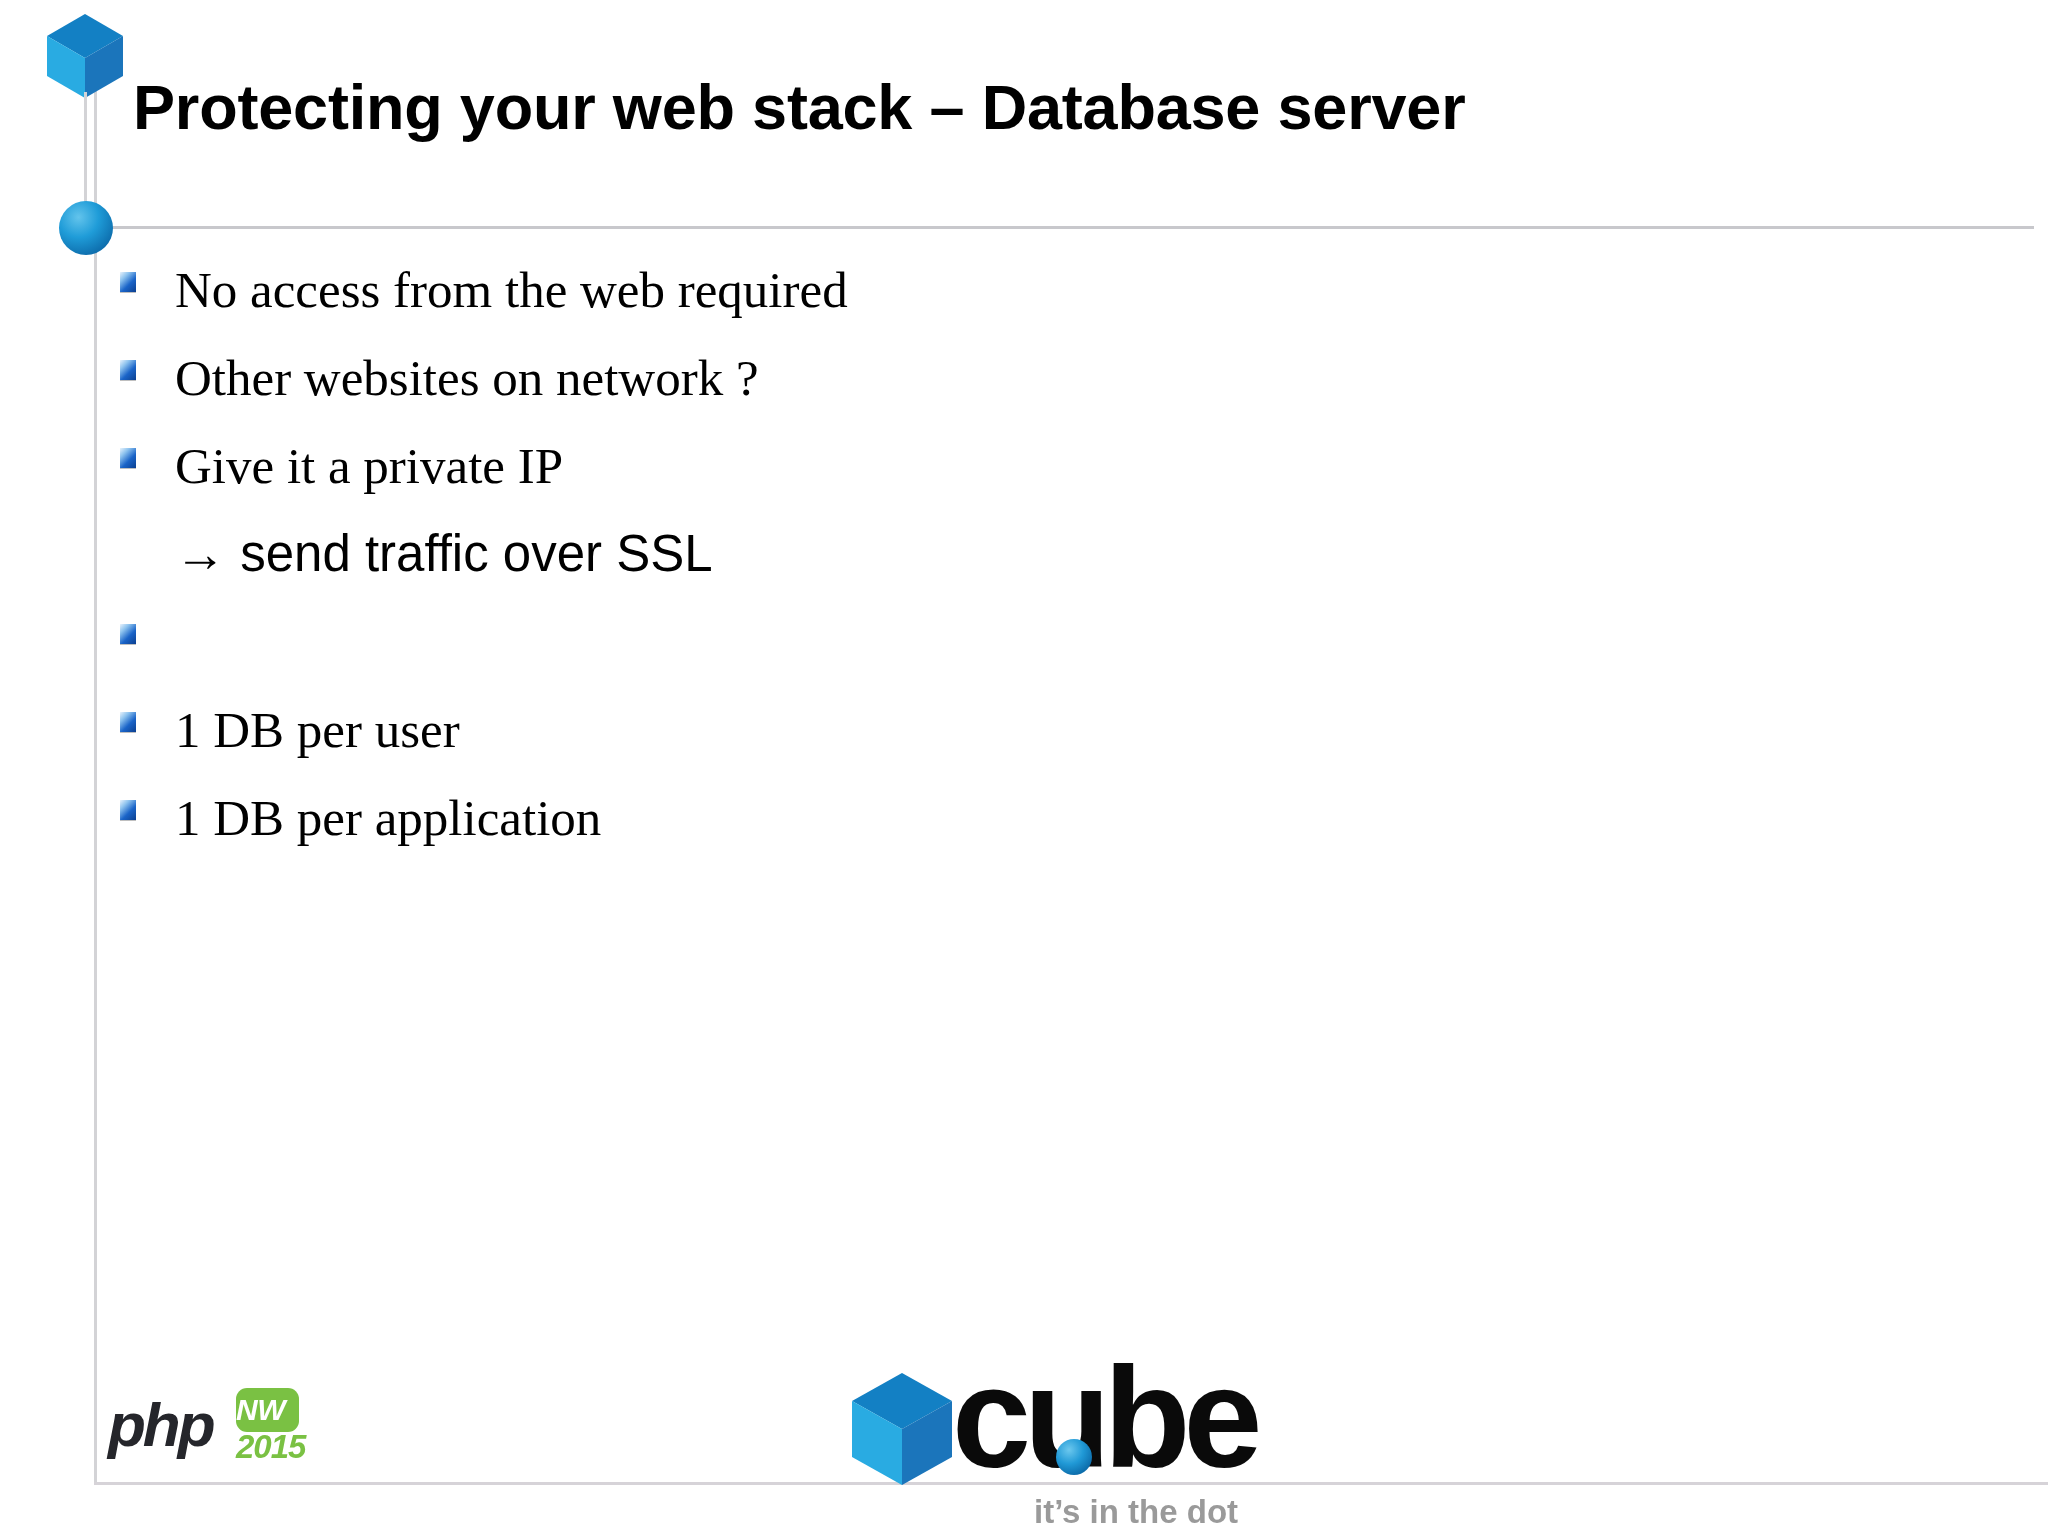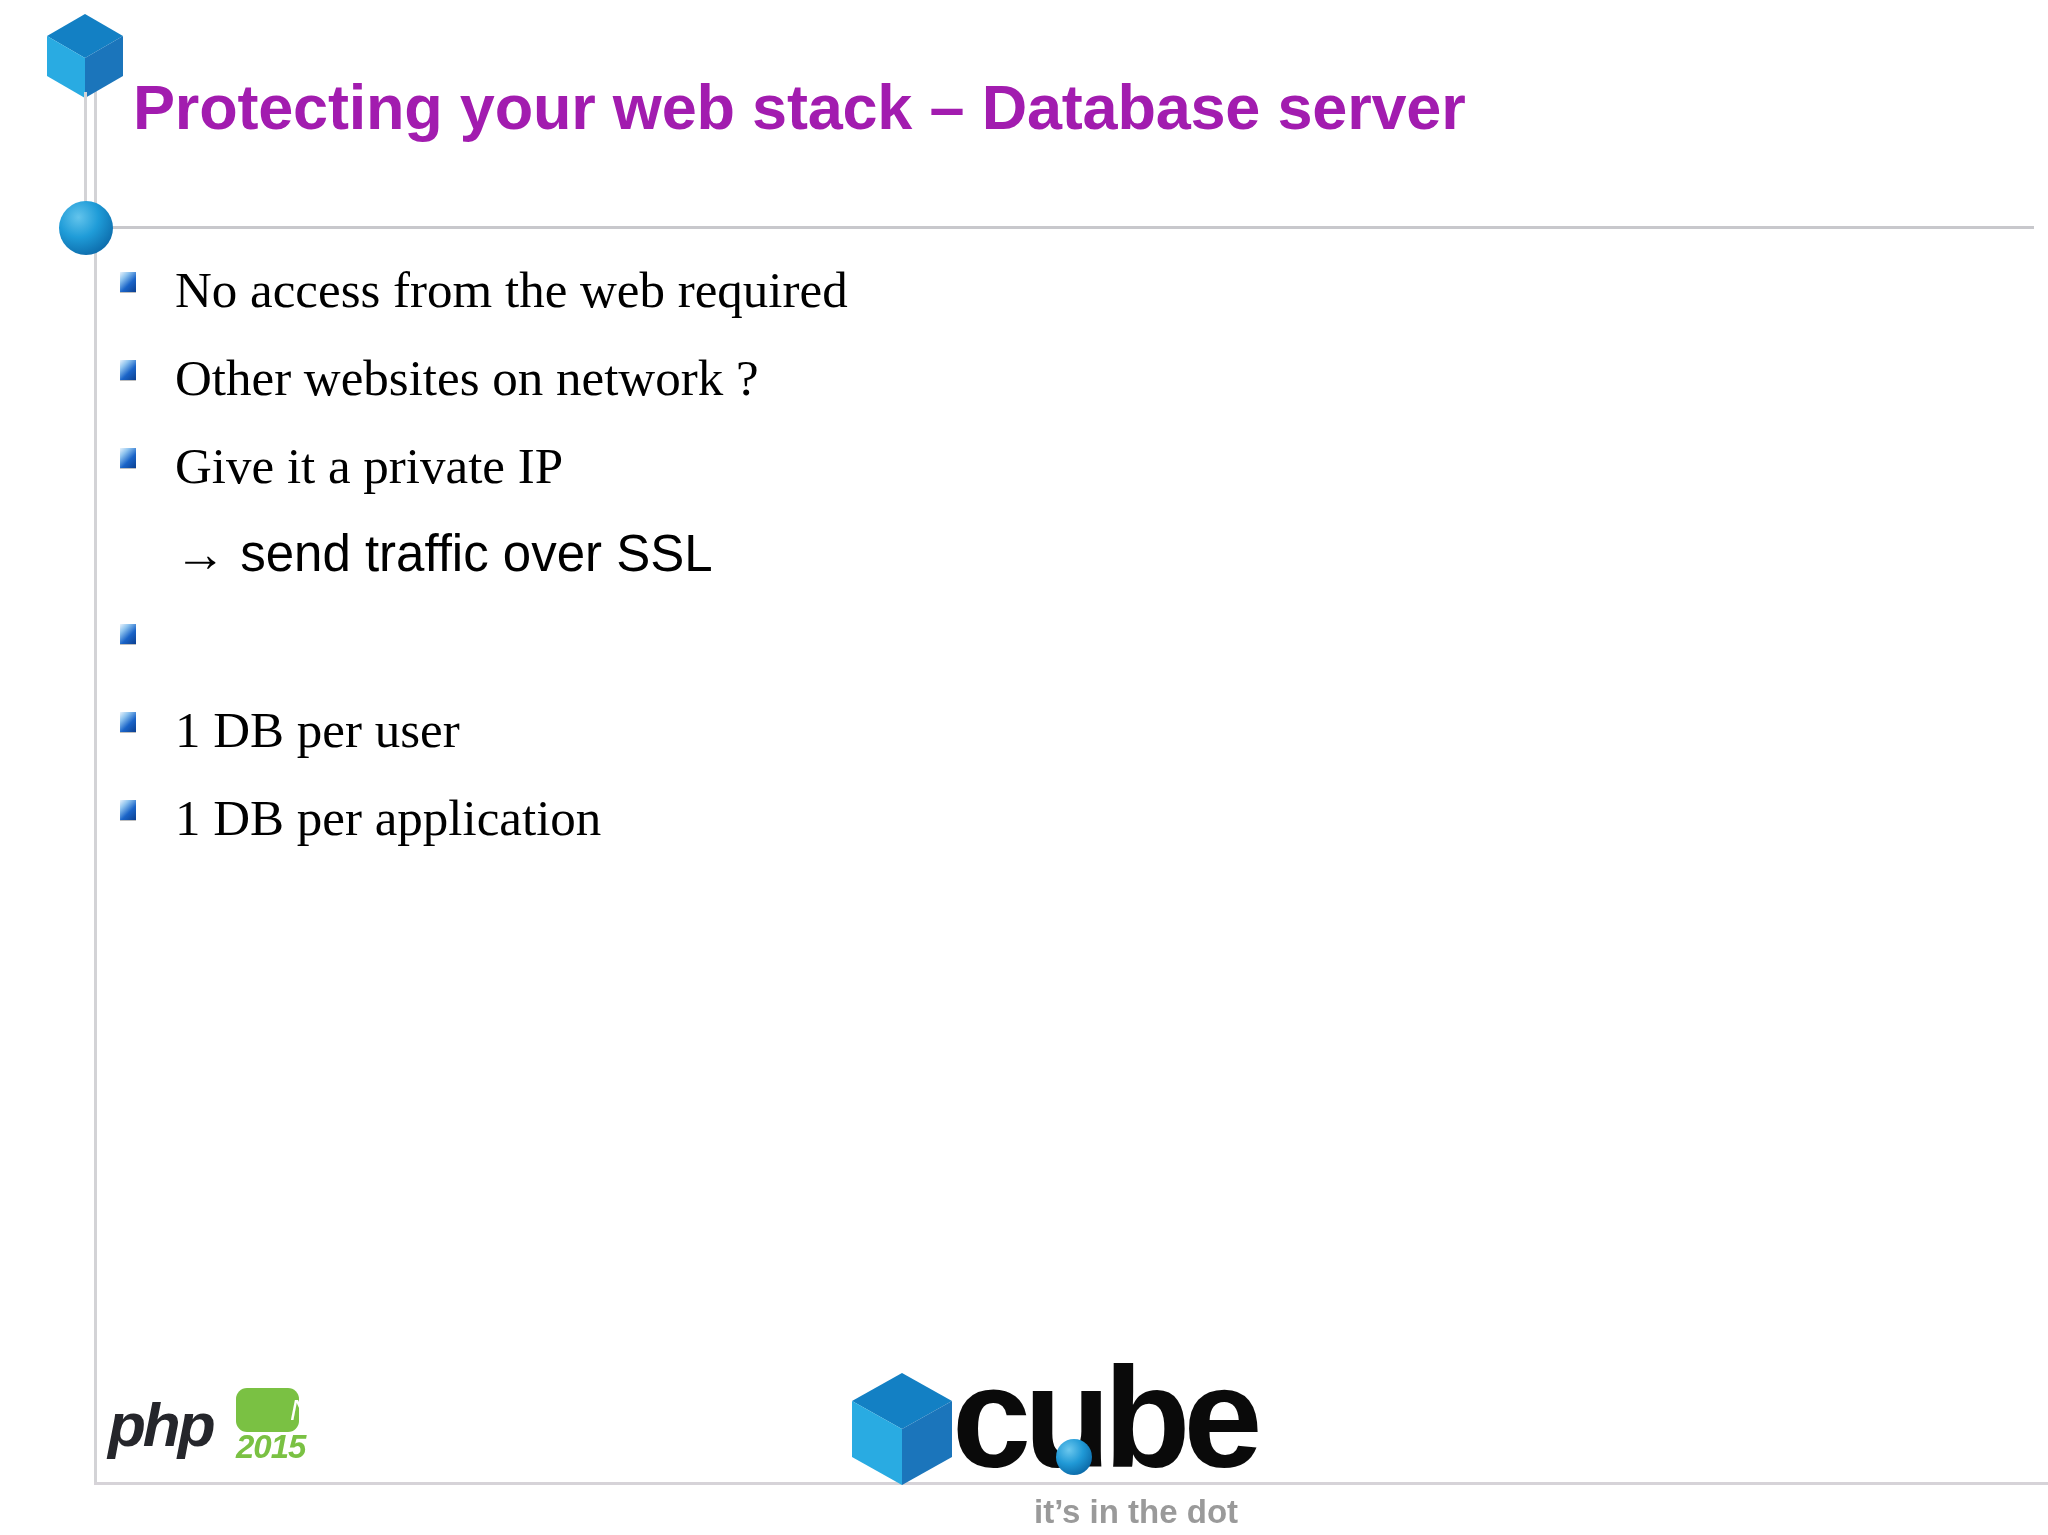--- a/index.html
+++ b/index.html
@@ -71,21 +71,21 @@
     height: 56px;
   }
 
   
   .title {
     position: absolute;
     left: 133px;
     top: 76px;
     font-size: 63px;
     font-weight: bold;
-    color: #a21caf;
+    color: #000000;
     letter-spacing: -0.2px;
     white-space: nowrap;
     line-height: 1.0;
   }
 
   
   .content {
     position: absolute;
     left: 120px;
     top: 246px;
@@ -154,27 +154,25 @@
     background: #7ac143;
     border-radius: 11px;
   }
   .phpnw .nw-badge span {
     position: absolute;
     left: 0;
     top: 0;
     width: 63px;
     height: 44px;
     line-height: 44px;
-    text-align: center;
     font-size: 30px;
-    font-weight: normal;
+    font-weight: bold;
     font-style: italic;
     color: #ffffff;
     letter-spacing: -0.5px;
-    padding-left: 47px;
   }
   .phpnw .year {
     position: absolute;
     left: 128px;
     top: 38px;
     font-size: 33px;
     font-weight: bold;
     font-style: italic;
     color: #7ac143;
     letter-spacing: -1px;

